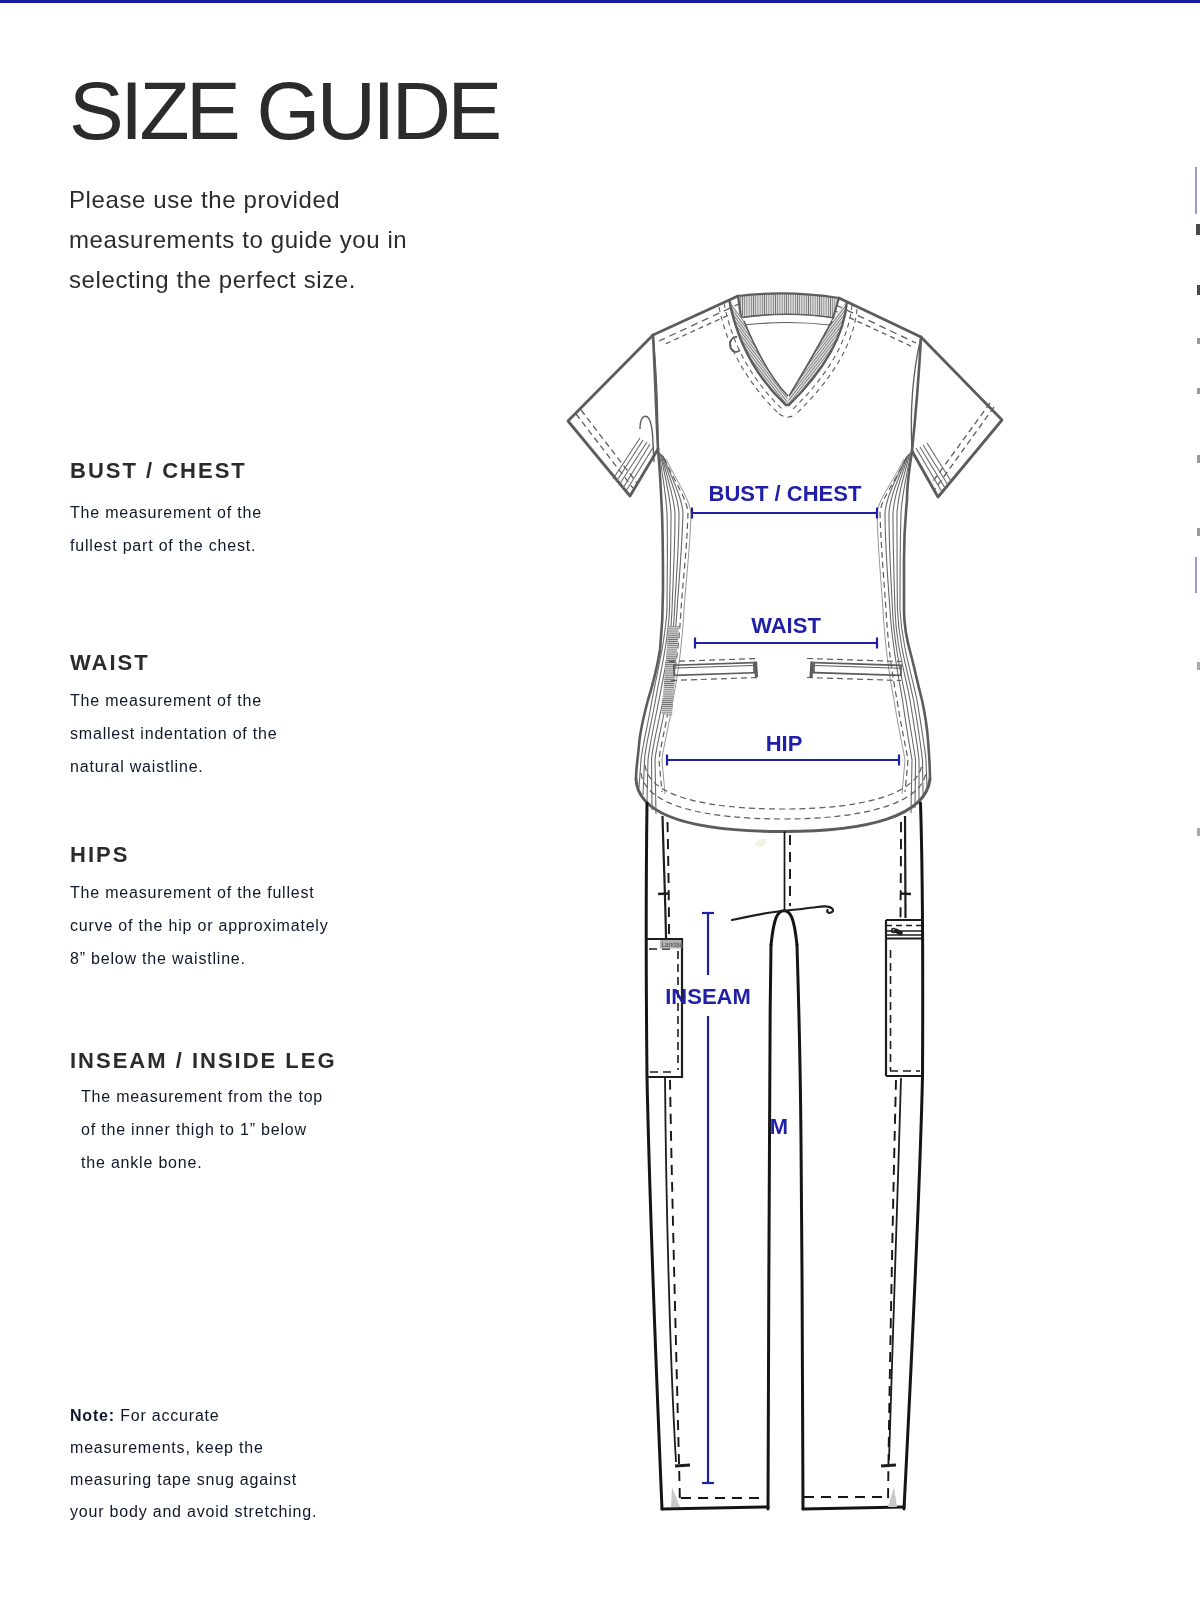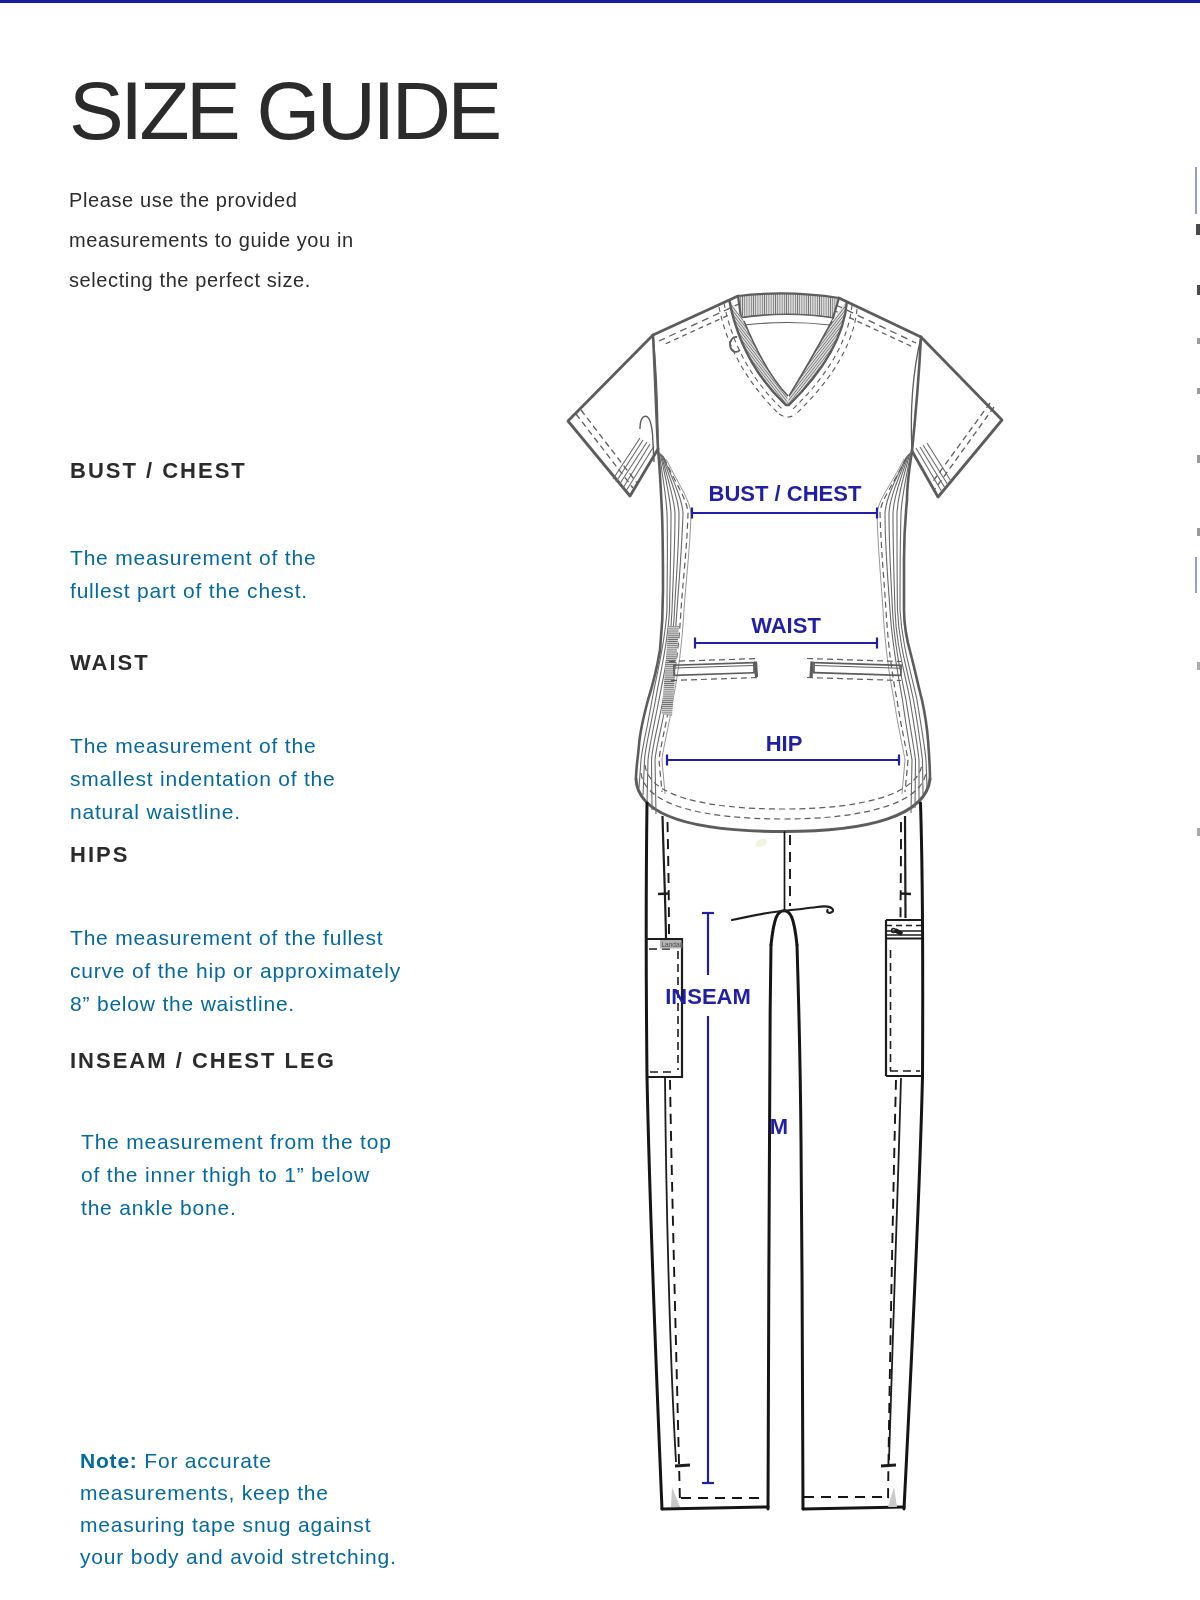--- a/index.html
+++ b/index.html
@@ -1,42 +1,42 @@
 <!DOCTYPE html>
 <html><head>
 <meta charset="utf-8">
 <style>
   html,body{margin:0;padding:0;}
   body{width:1200px;height:1600px;background:#fff;font-family:"Liberation Sans",sans-serif;position:relative;overflow:hidden;color:#2b2b2b;}
   .abs{position:absolute;}
   #topbar{position:absolute;left:0;top:0;width:1200px;height:3px;background:#1b1b9e;}
   #title{left:69px;top:64px;font-size:82px;font-weight:normal;letter-spacing:-3.5px;color:#2b2b2b;}
-  #intro{left:69px;top:180px;font-size:20px;line-height:40px;letter-spacing:0.6px;color:#2b2b2b;}
+  #intro{left:69px;top:180px;font-size:24px;line-height:40px;letter-spacing:0.6px;color:#2b2b2b;}
   .h{font-size:22px;font-weight:bold;letter-spacing:2px;color:#2b2b2b;}
-  .b{font-size:21px;line-height:33px;letter-spacing:0.8px;color:#0369a1;margin-top:45px;}
+  .b{font-size:16px;line-height:33px;letter-spacing:0.8px;color:#0f172a;}
 </style>
 </head>
 <body>
 <div id="topbar"></div>
 <div class="abs" id="title">SIZE GUIDE</div>
 <div class="abs" id="intro">Please use the provided<br>measurements to guide you in<br>selecting the perfect size.</div>
 
 <div class="abs h" style="left:70px;top:458px;">BUST / CHEST</div>
 <div class="abs b" style="left:70px;top:496px;">The measurement of the<br>fullest part of the chest.</div>
 
 <div class="abs h" style="left:70px;top:650px;">WAIST</div>
 <div class="abs b" style="left:70px;top:684px;">The measurement of the<br>smallest indentation of the<br>natural waistline.</div>
 
 <div class="abs h" style="left:70px;top:842px;text-align:right;">HIPS</div>
 <div class="abs b" style="left:70px;top:876px;">The measurement of the fullest<br>curve of the hip or approximately<br>8” below the waistline.</div>
 
-<div class="abs h" style="left:70px;top:1048px;">INSEAM / CHEST LEG</div>
+<div class="abs h" style="left:70px;top:1048px;">INSEAM / INSIDE LEG</div>
 <div class="abs b" style="left:81px;top:1080px;">The measurement from the top<br>of the inner thigh to 1” below<br>the ankle bone.</div>
 
-<div class="abs b" style="left:80px;top:1400px;line-height:32px;"><b>Note:</b> For accurate<br>measurements, keep the<br>measuring tape snug against<br>your body and avoid stretching.</div>
+<div class="abs b" style="left:70px;top:1400px;line-height:32px;"><b>Note:</b> For accurate<br>measurements, keep the<br>measuring tape snug against<br>your body and avoid stretching.</div>
 
 <svg class="abs" style="left:0;top:0;" width="1200" height="1600" viewBox="0 0 1200 1600">
 <defs>
   <pattern id="ribV" width="2.2" height="10" patternUnits="userSpaceOnUse">
     <rect width="2.2" height="10" fill="#ededed"></rect>
     <line x1="1.1" y1="0" x2="1.1" y2="10" stroke="#757575" stroke-width="0.95"></line>
   </pattern>
   <pattern id="ribL" width="2.2" height="10" patternUnits="userSpaceOnUse" patternTransform="rotate(-38)">
     <rect width="2.2" height="10" fill="#ededed"></rect>
     <line x1="1.1" y1="0" x2="1.1" y2="10" stroke="#757575" stroke-width="0.95"></line>

